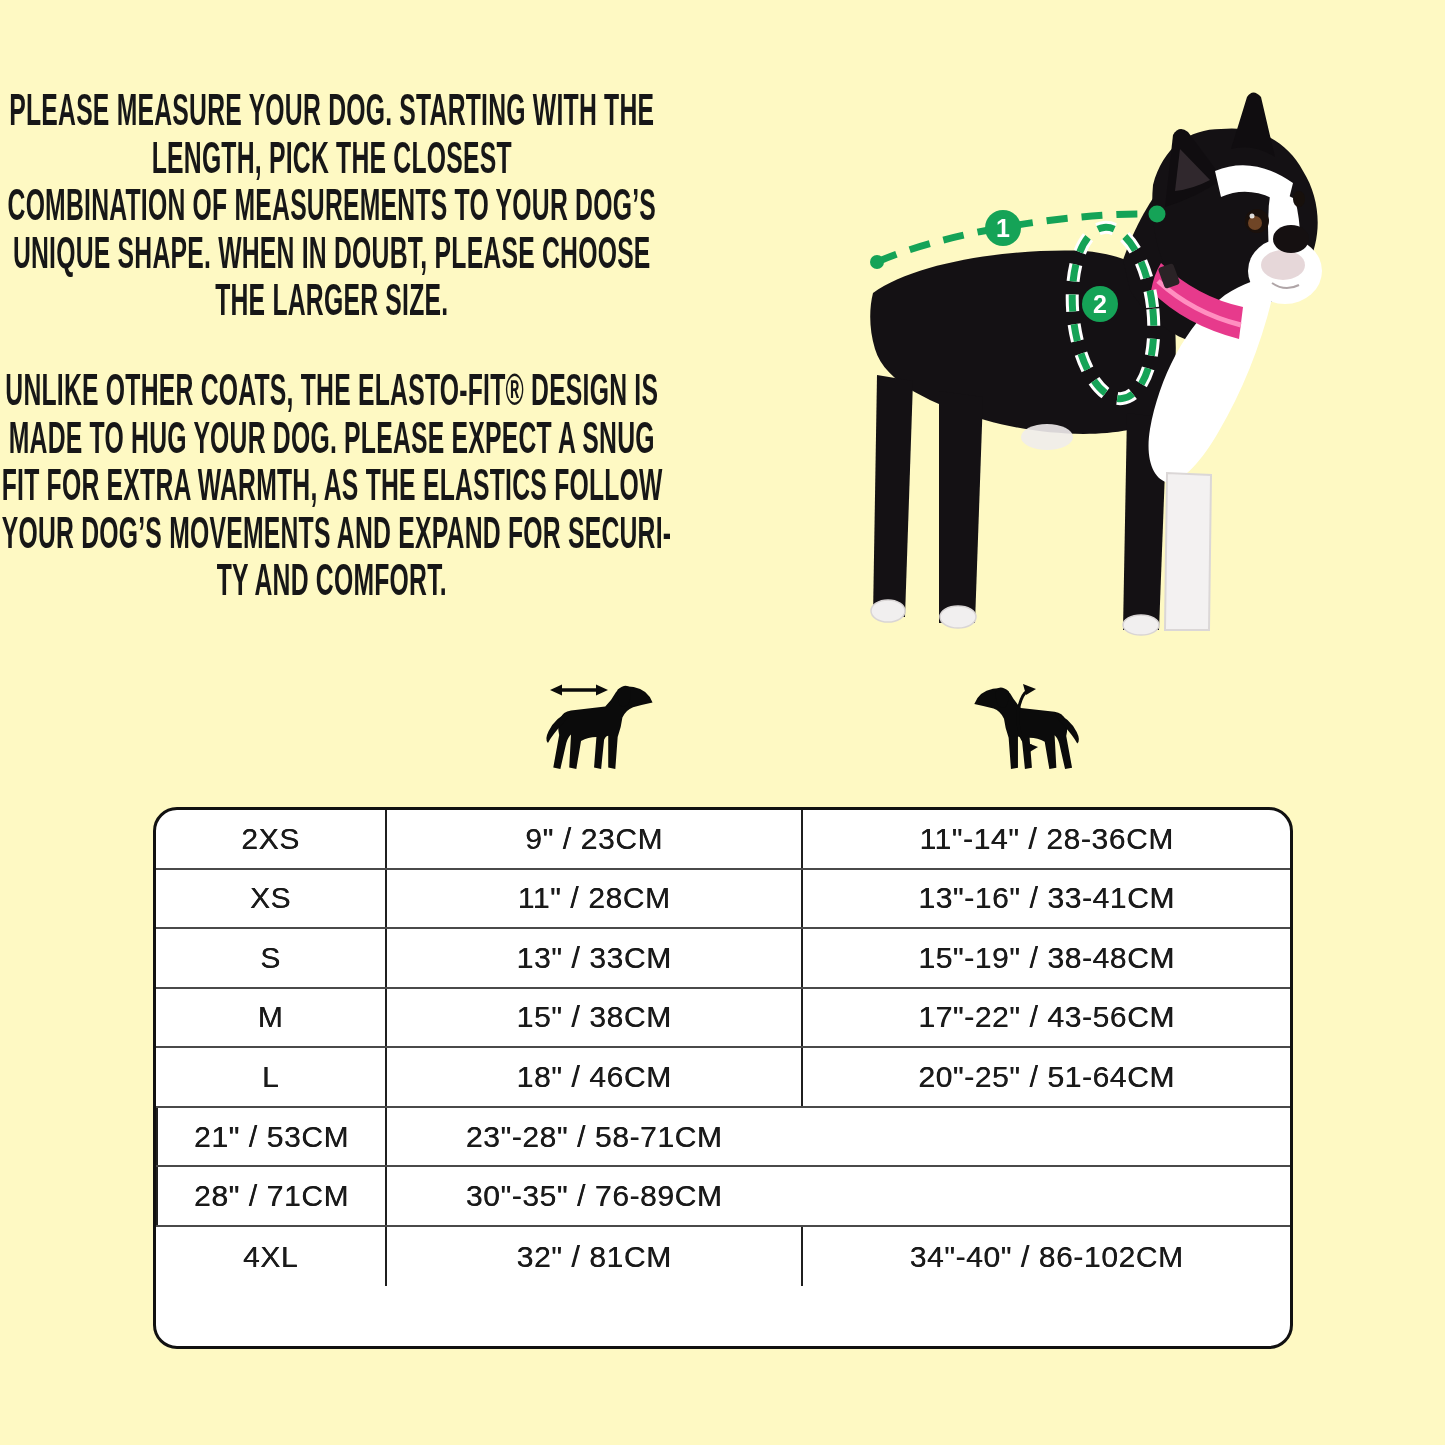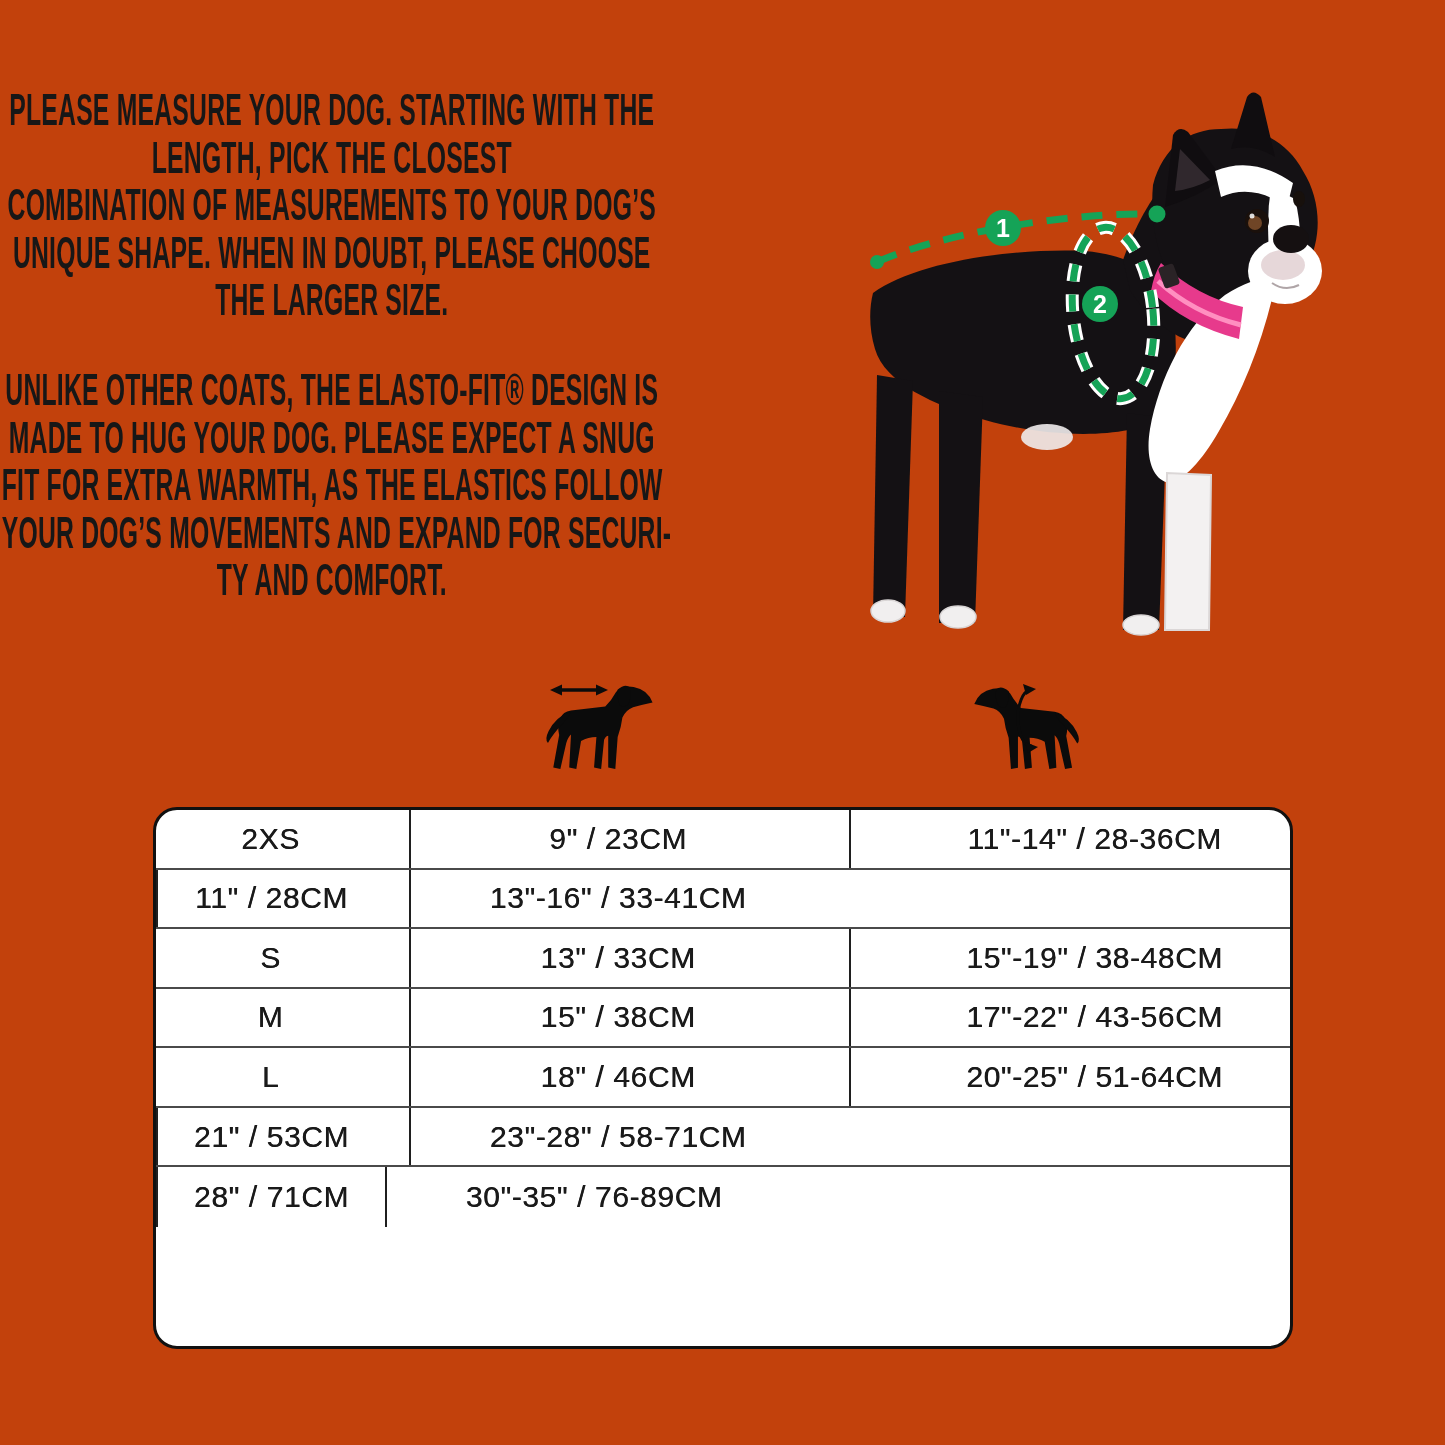--- a/index.html
+++ b/index.html
@@ -1,35 +1,35 @@
 <!DOCTYPE html>
 <html><head>
 <meta charset="utf-8">
 <style>
   html,body{margin:0;padding:0;background:#ffffff;}
-  .canvas{position:relative;width:1445px;height:1445px;background:#c2410c;overflow:hidden;
+  .canvas{position:relative;width:1445px;height:1445px;background:#fef9c3;overflow:hidden;
           font-family:"Liberation Sans",sans-serif;color:#161616;}
 
   
   .para{position:absolute;left:-185px;width:1200px;text-align:center;
         font-weight:700;font-size:45px;line-height:47.5px;letter-spacing:.4px;
         transform:scaleX(.55);transform-origin:415px 0;color:#171717;}
   .para .line{white-space:nowrap;}
   .para1{top:86px;}
   .para2{top:366px;}
 
   
   .abs{position:absolute;}
 
   
   .size-table{position:absolute;left:153px;top:807px;width:1134px;height:536px;
               border:3px solid #111;border-radius:24px;overflow:hidden;
               display:grid;grid-template-rows:repeat(9,1fr);background:#fff;}
   .trow{display:grid;grid-template-columns:20.2% 36.7% 43.1%;}
-  .trow:not(:last-child){border-bottom:2px solid #4a4a4a;gap:24px;}
+  .trow:not(:last-child){border-bottom:2px solid #4a4a4a;}
   .tcell{display:flex;align-items:center;justify-content:center;
          font-size:30px;letter-spacing:.6px;color:#1a1a1a;
          text-shadow:.35px 0 0 #1a1a1a;}
   .tcell.c2,.tcell.c3{border-left:2px solid #1f1f1f;}
 </style>
 </head>
 <body>
 
 <div class="canvas">
 
@@ -149,20 +149,21 @@
     <polygon points="34,63 21,58 24,69" fill="#0b0b0b"></polygon>
   </svg>
 
   <div class="size-table">
     <div class="trow">
       <div class="tcell c1">2XS</div>
       <div class="tcell c2">9" / 23CM</div>
       <div class="tcell c3">11"-14" / 28-36CM</div>
     </div>
     <div class="trow">
+      <div class="tcell c1">XS</div>
       <div class="tcell c2">11" / 28CM</div>
       <div class="tcell c3">13"-16" / 33-41CM</div>
     </div>
     <div class="trow">
       <div class="tcell c1">S</div>
       <div class="tcell c2">13" / 33CM</div>
       <div class="tcell c3">15"-19" / 38-48CM</div>
     </div>
     <div class="trow">
       <div class="tcell c1">M</div>
@@ -175,15 +176,20 @@
       <div class="tcell c3">20"-25" / 51-64CM</div>
     </div>
     <div class="trow">
       <div class="tcell c2">21" / 53CM</div>
       <div class="tcell c3">23"-28" / 58-71CM</div>
     </div>
     <div class="trow">
       <div class="tcell c2">28" / 71CM</div>
       <div class="tcell c3">30"-35" / 76-89CM</div>
     </div>
+    <div class="trow">
+      <div class="tcell c1">4XL</div>
+      <div class="tcell c2">32" / 81CM</div>
+      <div class="tcell c3">34"-40" / 86-102CM</div>
+    </div>
   </div>
 
 </div>
 
 </body></html>

